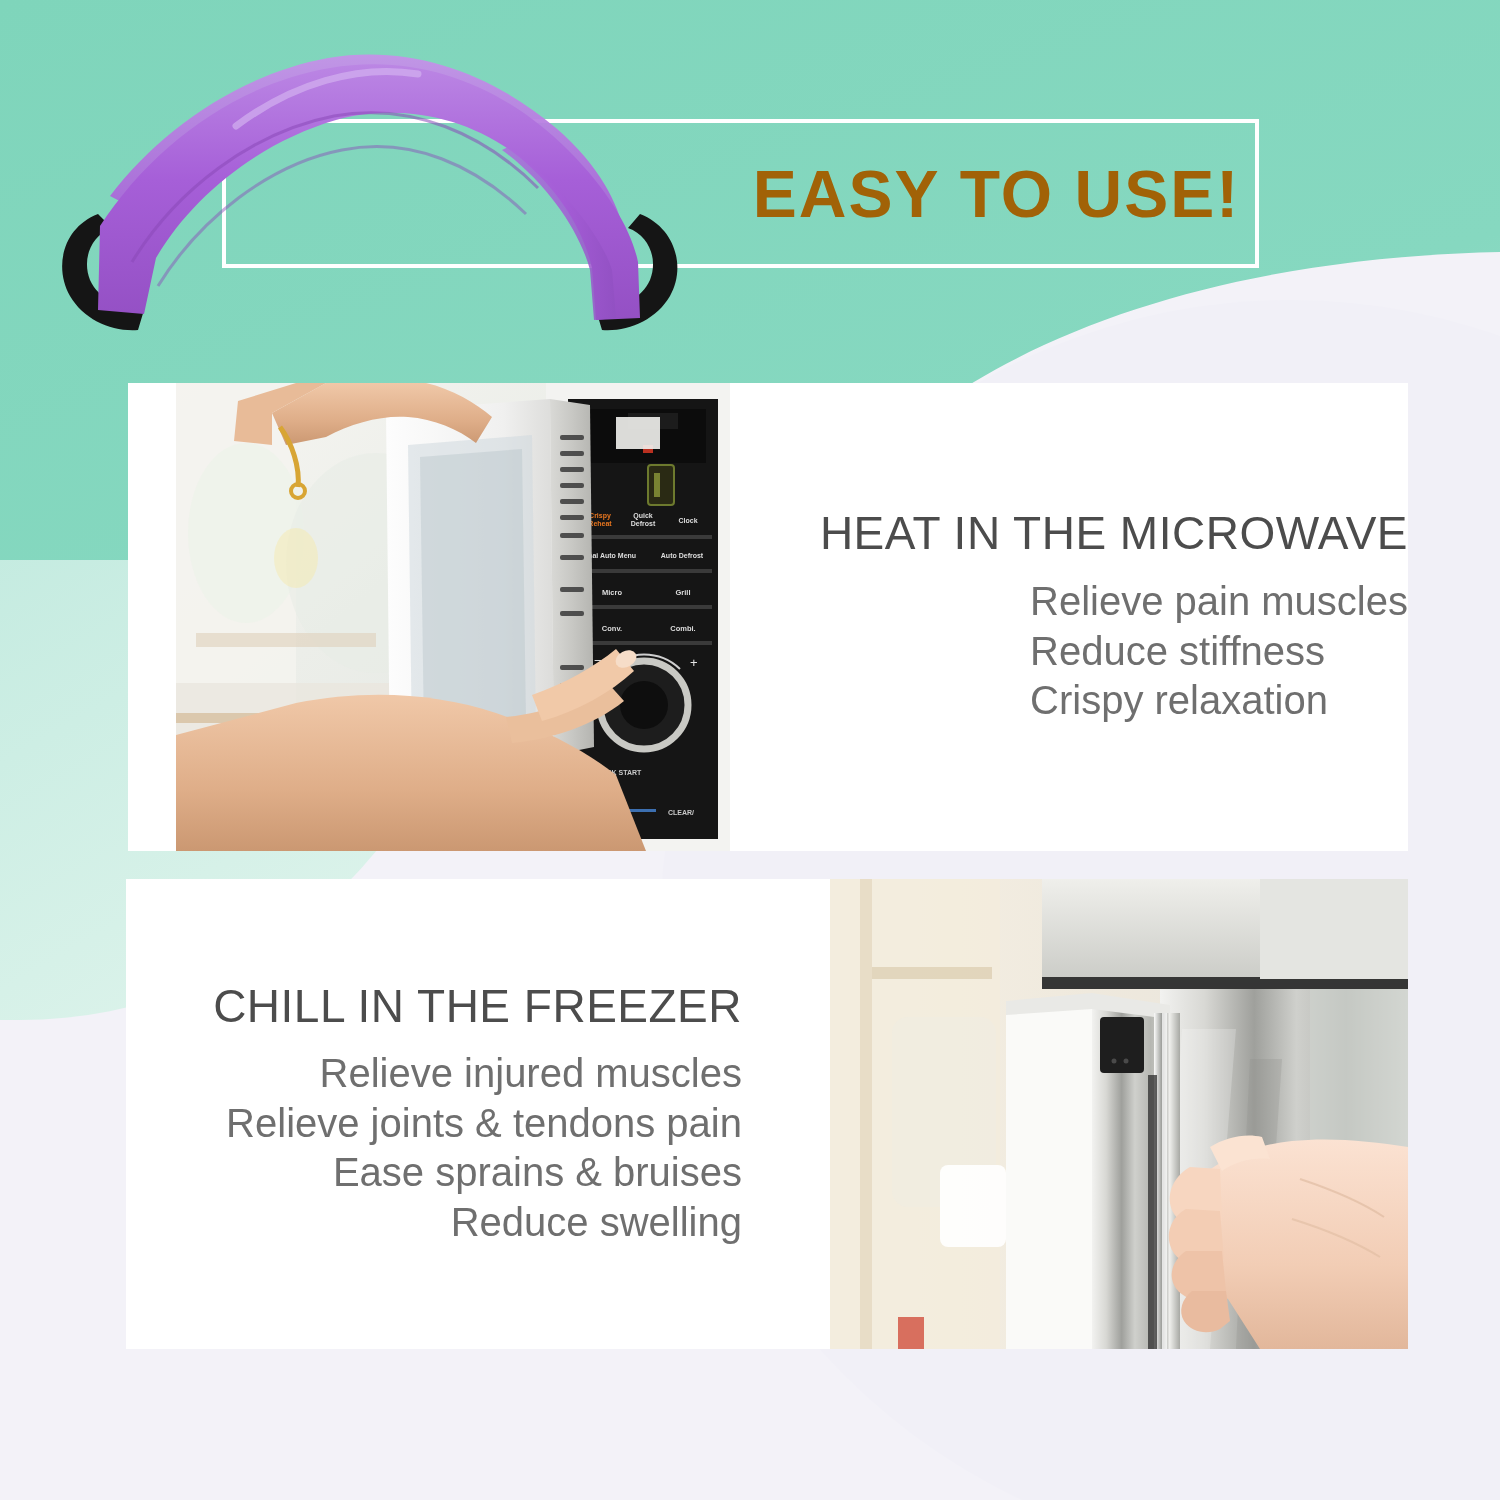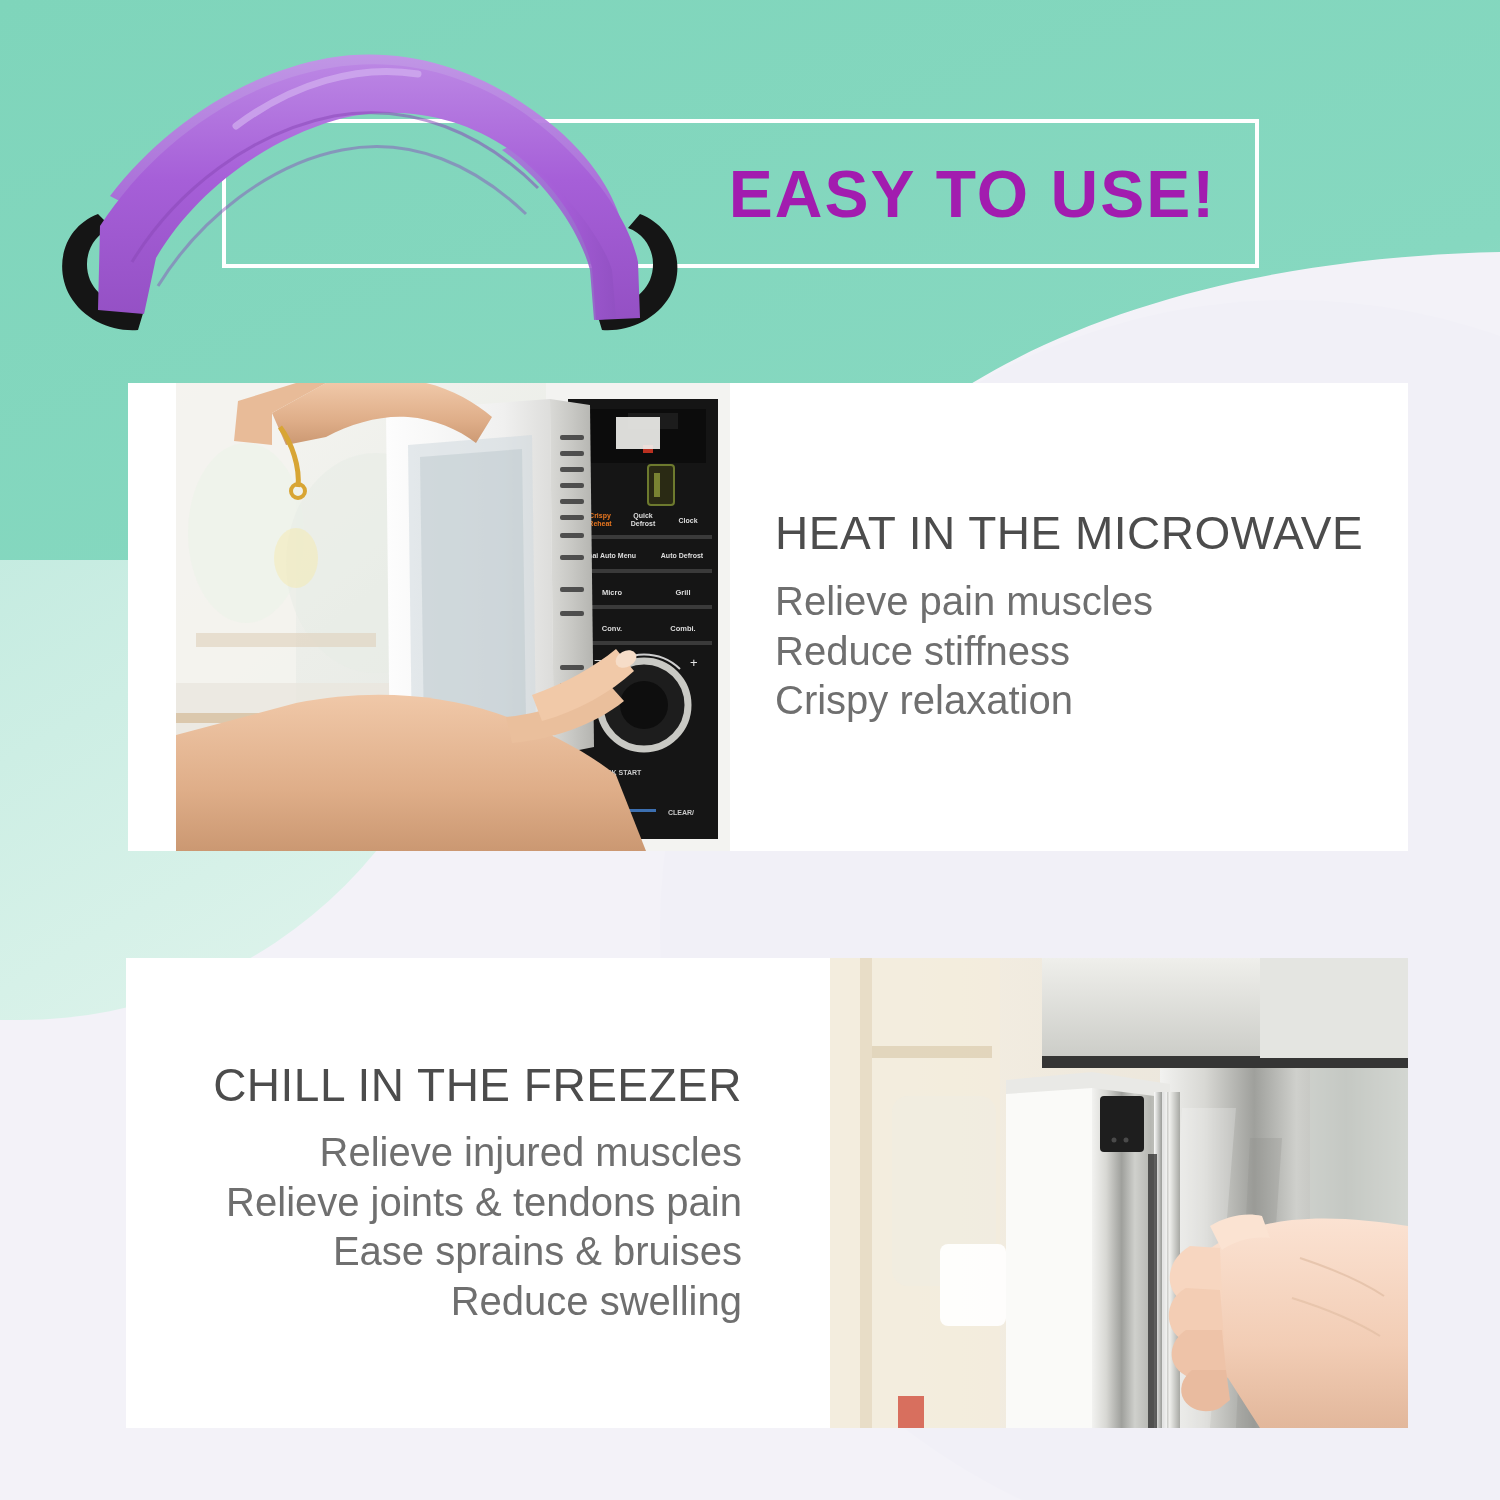--- a/index.html
+++ b/index.html
@@ -55,66 +55,66 @@
 
   
   .easy-frame {
     position: absolute;
     left: 222px; top: 119px;
     width: 1037px; height: 149px;
     border: 4px solid #ffffff;
   }
   .easy-title {
     position: absolute;
-    left: 700px; top: 140px;
+    left: 724px; top: 140px;
     width: 545px; height: 108px;
     display: flex;
     align-items: center;
     justify-content: center;
-    color: #a21caf;
+    color: #a16207;
     font-size: 66px;
     font-weight: 700;
     letter-spacing: 2px;
     line-height: 1;
     white-space: nowrap;
   }
 
   
   .card {
     position: absolute;
     background: #ffffff;
     display: flex;
     overflow: hidden;
   }
   .card-heat {
     left: 128px; top: 383px;
     width: 1280px; height: 468px;
   }
   .card-chill {
-    left: 126px; top: 958px;
+    left: 126px; top: 879px;
     width: 1282px; height: 470px;
   }
 
   .photo {
     position: relative;
     flex: 0 0 auto;
     overflow: hidden;
     margin-left: 48px;
   }
   .photo-microwave { width: 554px; height: 468px; }
   .photo-fridge    { width: 578px; height: 470px; }
   .photo svg { display: block; width: 100%; height: 100%; }
 
   .card-text {
     flex: 1 1 auto;
     display: flex;
     flex-direction: column;
     justify-content: center;
   }
-  .card-text.left  { align-items: flex-start; padding-left: 45px; }
+  .card-text.left  { align-items: flex-end; padding-left: 45px; }
   .card-text.right { align-items: flex-end;   padding-right: 40px; }
 
   .sec-title {
     color: #4c4c4c;
     font-size: 46px;
     font-weight: 400;
     letter-spacing: 0.5px;
     line-height: 1.1;
     white-space: nowrap;
     margin-bottom: 18px;

